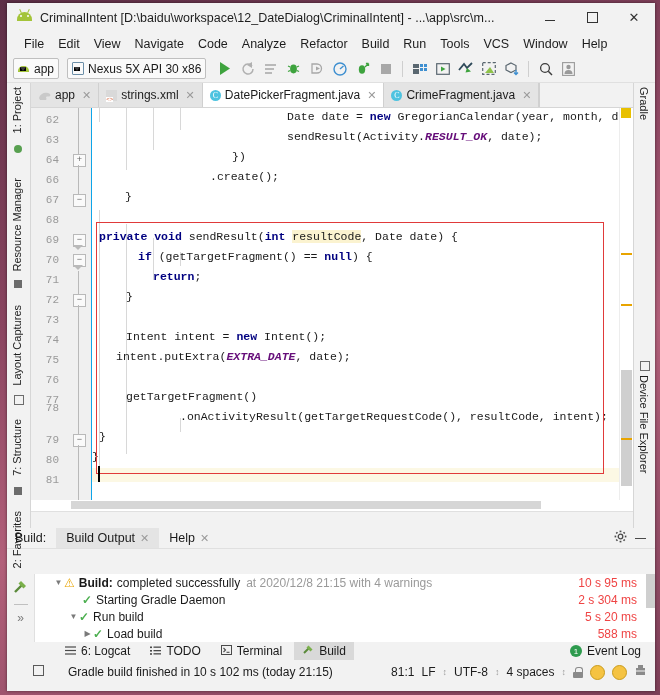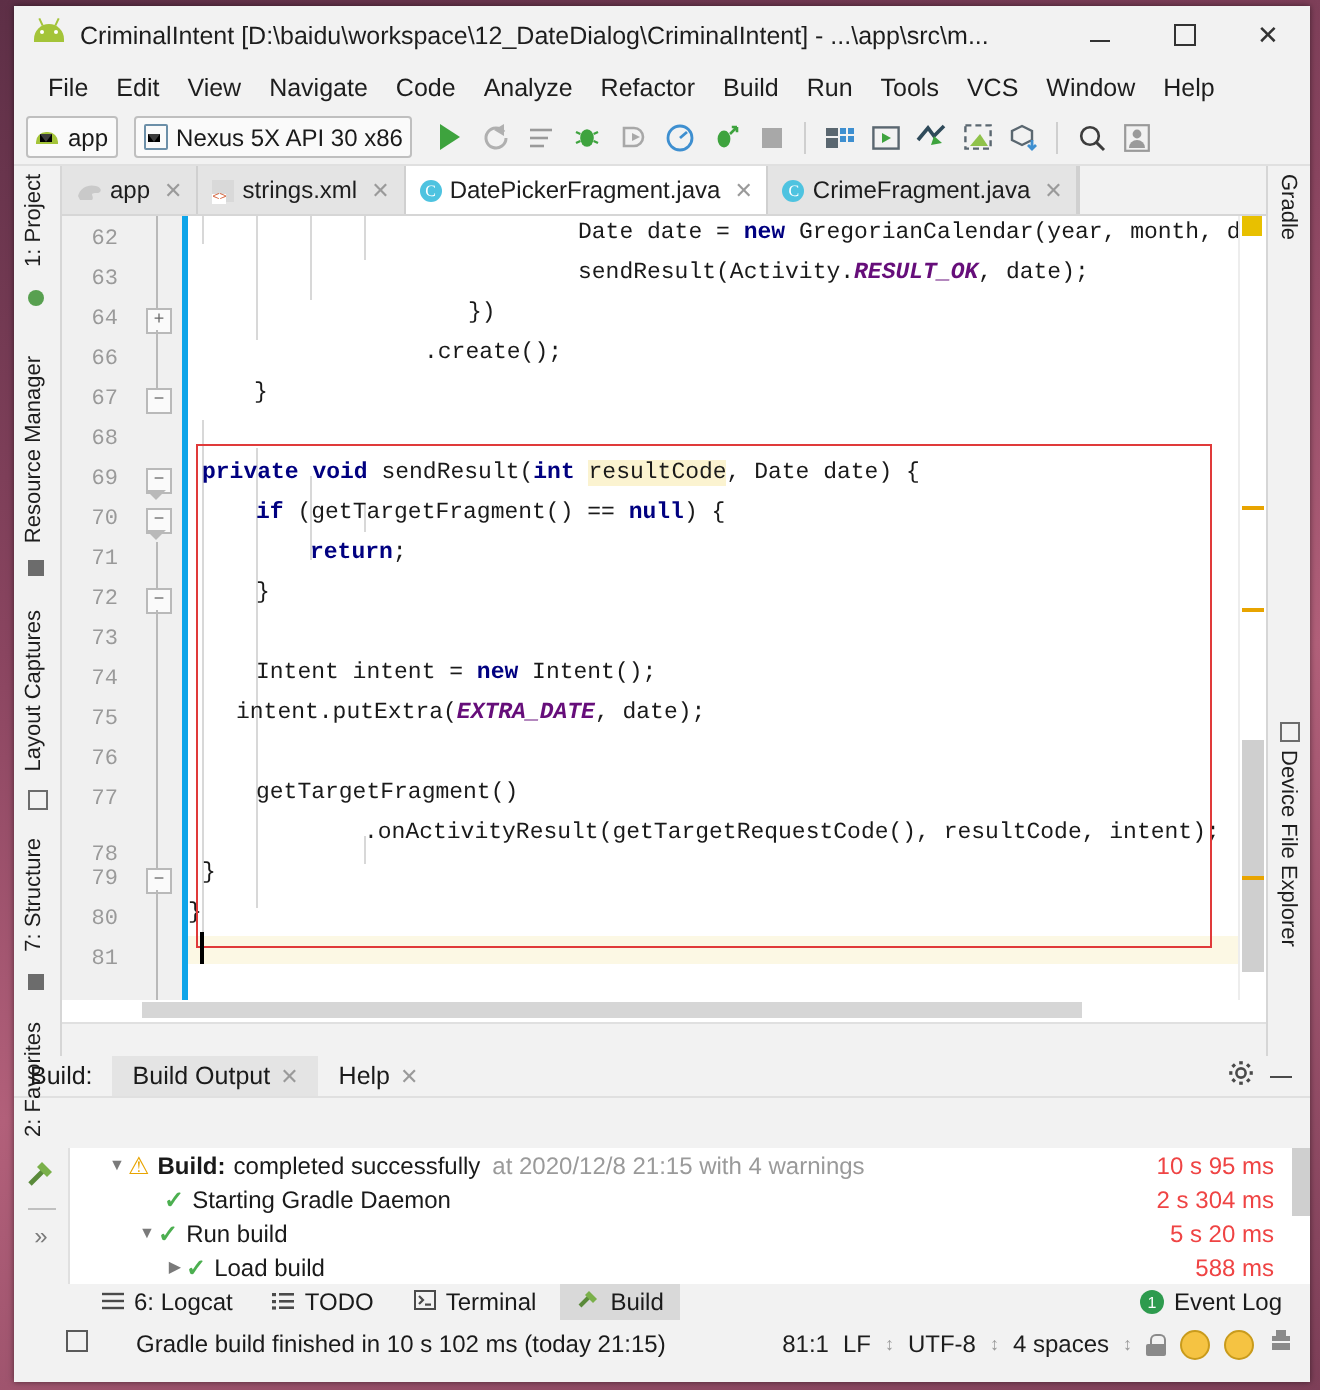--- a/index.html
+++ b/index.html
@@ -72,21 +72,21 @@
   .ic-class{width:11px;height:11px;border-radius:50%;background:#4ec3e0;color:#fff;
     font-size:8px;display:flex;align-items:center;justify-content:center;
     font-family:"Liberation Serif",serif;}
   .ic-xml{width:11px;height:11px;position:relative;background:#d9d9d9;}
   .ic-xml:after{content:"<>";position:absolute;left:0;bottom:-1px;font-size:6px;color:#d4613a;
     background:#fff;line-height:5px;}
   .ic-app{width:13px;height:11px;position:relative;}
 
   .editwrap{flex:1 1 auto;display:flex;position:relative;overflow:hidden;background:#fff;}
   .gutter{width:60px;flex:0 0 auto;background:#f0f0f0;position:relative;
-    border-right:3px solid #0ea5e9;}
+    border-right:1px solid #0ea5e9;}
   .lnum{position:absolute;right:32px;font-family:"Liberation Mono",monospace;
     font-size:11px;color:#9a9a9a;text-align:right;width:22px;}
   .fold{position:absolute;left:42px;width:11px;height:11px;border:1px solid #b9b9b9;
     background:#fafafa;color:#6a6a6a;font-size:9px;line-height:9px;text-align:center;}
   .foldv{position:absolute;left:47px;width:1px;background:#b9b9b9;}
   .foldtri{position:absolute;left:42px;width:0;height:0;
     border-left:5.5px solid transparent;border-right:5.5px solid transparent;
     border-top:5px solid #b9b9b9;}
 
   .code{flex:1 1 auto;position:relative;background:#fff;overflow:hidden;
@@ -128,21 +128,21 @@
   .trow .tri{width:11px;color:#7a7a7a;font-size:8px;text-align:center;flex:0 0 auto;}
   .trow .chk{color:#4caf50;font-size:12px;font-weight:bold;margin-right:4px;flex:0 0 auto;}
   .trow .warn{color:#e8a400;font-size:12px;margin-right:4px;flex:0 0 auto;}
   .trow .dim{color:#9a9a9a;text-align:right;}
   .trow .dur{position:absolute;right:18px;color:#ef4444;}
   .btreesb{position:absolute;right:0;top:0;width:9px;height:100%;background:#fff;}
   .btreesb i{position:absolute;left:0;width:9px;background:#cfcfcf;display:block;}
 
   
   .toolstrip{height:20px;background:#f2f2f2;display:flex;align-items:center;
-    font-size:12px;padding-left:36px;border-top:1px solid #e0e0e0;gap:4px;}
+    font-size:12px;padding-left:50px;border-top:1px solid #e0e0e0;gap:4px;}
   .tsitem{display:flex;align-items:center;gap:5px;padding:2px 8px;}
   .tsitem.active{background:#d9d9d9;}
   .tsfill{flex:1 1 auto;}
   .evtbadge{width:12px;height:12px;border-radius:50%;background:#2e9b4e;color:#fff;
     font-size:8px;display:flex;align-items:center;justify-content:center;}
   .statusbar{height:22px;background:#f2f2f2;display:flex;align-items:center;
     font-size:12px;padding-left:26px;gap:24px;}
   .sbfill{flex:1 1 auto;}
   .sb-r{display:flex;align-items:center;gap:7px;padding-right:8px;color:#1d1d1d;}
   .sb-sep{color:#9a9a9a;font-size:9px;}
@@ -378,21 +378,21 @@
           <div class="lnum" style="top:106px">68</div>
           <div class="lnum" style="top:126px">69</div>
           <div class="lnum" style="top:146px">70</div>
           <div class="lnum" style="top:166px">71</div>
           <div class="lnum" style="top:186px">72</div>
           <div class="lnum" style="top:206px">73</div>
           <div class="lnum" style="top:226px">74</div>
           <div class="lnum" style="top:246px">75</div>
           <div class="lnum" style="top:266px">76</div>
           <div class="lnum" style="top:286px">77</div>
-          <div class="lnum" style="top:314px">78</div>
+          <div class="lnum" style="top:294px">78</div>
           <div class="lnum" style="top:326px">79</div>
           <div class="lnum" style="top:346px">80</div>
           <div class="lnum" style="top:366px">81</div>
 
           <div class="foldv" style="top:0;height:46px;"></div>
           <div class="fold" style="top:46px">+</div>
           <div class="foldv" style="top:57px;height:29px;"></div>
           <div class="fold" style="top:86px">−</div>
           <div class="fold" style="top:126px">−</div>
           <div class="foldtri" style="top:137px"></div>
@@ -418,21 +418,21 @@
           <div class="indentguide" style="left:88px; top:144px;height:14px;"></div>
           <div class="indentguide" style="left:88px; top:310px;height:14px;"></div>
 
           <div class="cline" style="top:2px;"><span style="padding-left:195px;">Date date = </span><span class="kw">new</span> GregorianCalendar(year, month, day).getTim</div>
           <div class="cline" style="top:22px;text-align:center;"><span style="padding-left:195px;">sendResult(Activity.</span><span class="st">RESULT_OK</span>, date);</div>
           <div class="cline" style="top:42px;"><span style="padding-left:140px;">})</span></div>
           <div class="cline" style="top:62px;"><span style="padding-left:118px;">.create();</span></div>
           <div class="cline" style="top:82px;"><span style="padding-left:33px;">}</span></div>
 
           <div class="cline" style="top:122px;"><span style="padding-left:7px;"></span><span class="kw">private void</span> sendResult(<span class="kw">int</span> <span class="hl">resultCode</span>, Date date) {</div>
-          <div class="cline" style="top:142px;"><span style="padding-left:34px;"></span><span class="kw">if</span> (getTargetFragment() == <span class="kw">null</span>) {</div>
+          <div class="cline" style="top:142px;margin-left:12px;"><span style="padding-left:34px;"></span><span class="kw">if</span> (getTargetFragment() == <span class="kw">null</span>) {</div>
           <div class="cline" style="top:162px;"><span style="padding-left:61px;"></span><span class="kw">return</span>;</div>
           <div class="cline" style="top:182px;"><span style="padding-left:34px;">}</span></div>
           <div class="cline" style="top:222px;"><span style="padding-left:34px;">Intent intent = </span><span class="kw">new</span> Intent();</div>
           <div class="cline" style="top:242px;"><span style="padding-left:24px;">intent.putExtra(</span><span class="st">EXTRA_DATE</span>, date);</div>
           <div class="cline" style="top:282px;"><span style="padding-left:34px;">getTargetFragment()</span></div>
           <div class="cline" style="top:302px;"><span style="padding-left:88px;">.onActivityResult(getTargetRequestCode(), resultCode, intent);</span></div>
           <div class="cline" style="top:322px;"><span style="padding-left:7px;">}</span></div>
           <div class="cline" style="top:342px;">}</div>
 
           <div class="redbox" style="left:4px;top:114px;width:506px;height:250px;"></div>

